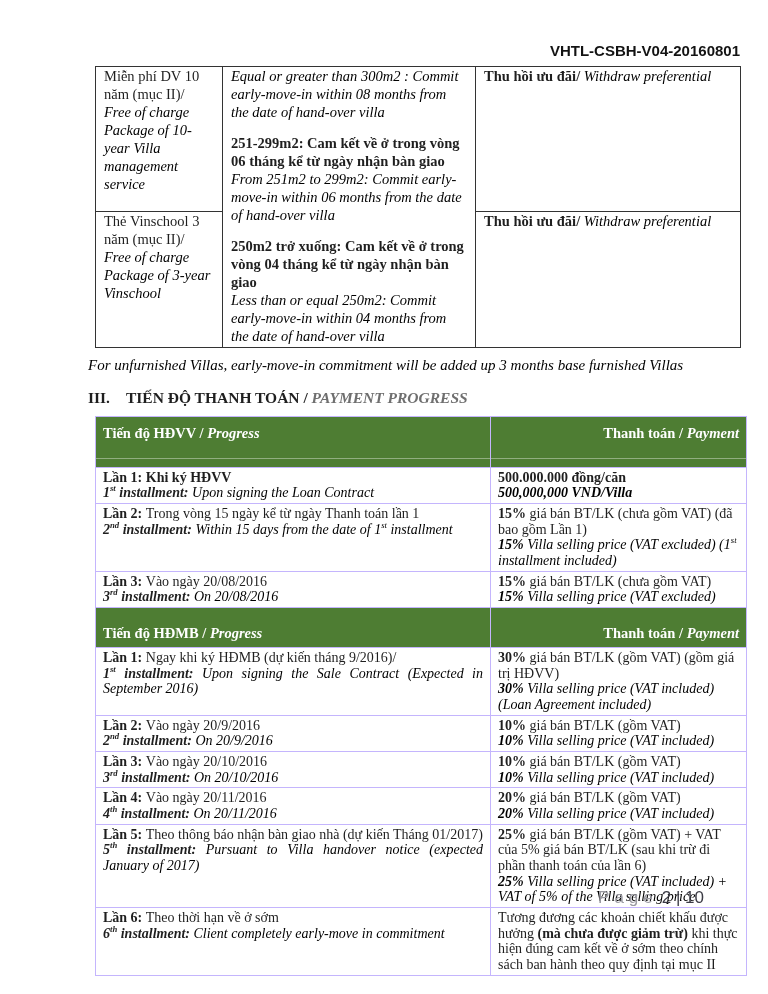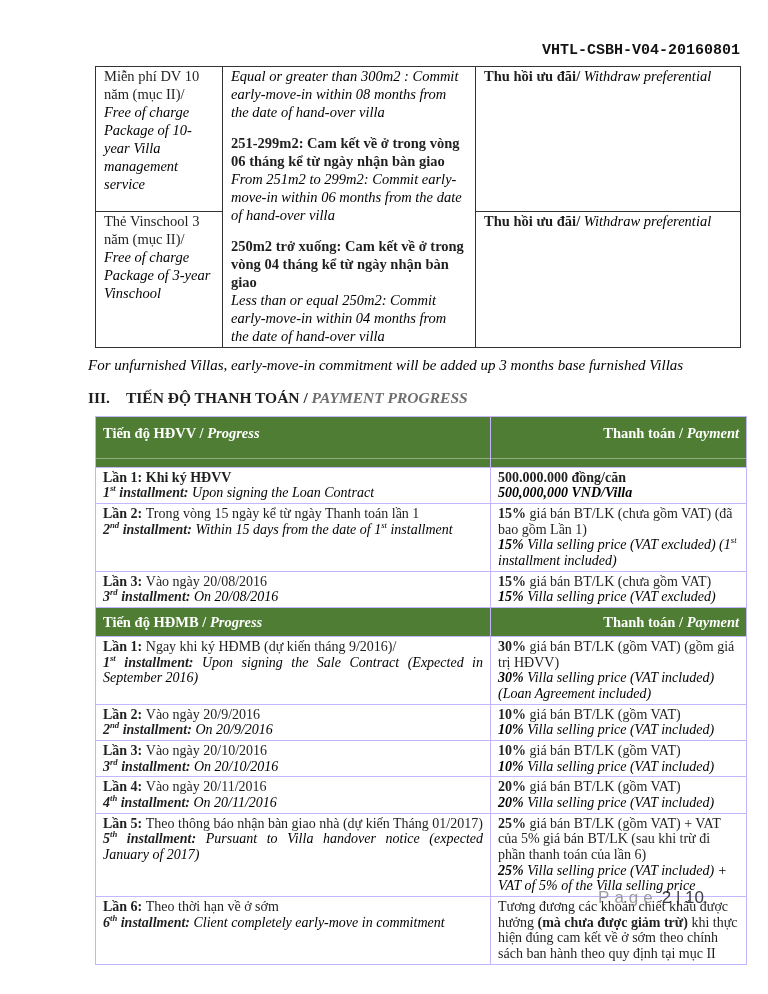--- a/index.html
+++ b/index.html
@@ -9,21 +9,21 @@
   }
   .b{font-weight:bold}
   .i{font-style:italic}
   .g{color:#000000}
   sup{font-size:0.62em;vertical-align:super;line-height:0}
   .para{margin:0}
   .just{text-align:justify}
 
   .doc-id{
     padding:42px 28px 7px 0;text-align:right;
-    font-family:Liberation Mono, monospace;font-weight:bold;font-size:15px;color:#131313;
+    font-family:Liberation Sans, sans-serif;font-weight:bold;font-size:15px;color:#131313;
   }
 
   table{border-collapse:collapse;table-layout:fixed}
   .promo{margin-left:95px;width:645px}
   .promo td{border:1px solid #333;vertical-align:top;padding:1px 8px;font-size:14.5px;line-height:1.24}
   .promo td.rh{height:117px}
   .cond .gap{height:13px}
 
   .note-vn{margin:15px 30px 0 88px;font-size:15px}
   .note-en{margin:9px 30px 0 88px;font-size:15px}
@@ -33,21 +33,21 @@
   .heading .en{color:#6f6f6f;font-style:italic}
 
   .pay{margin-left:95px;width:651px}
   .pay td{border:1px solid #c4b5fd;vertical-align:top;padding:2px 7px;font-size:14px;line-height:1.12}
   .pay tr.ghead td{background:var(--green,#4e7d33);color:#fff;font-size:14.5px;font-weight:bold}
   .pay tr.ghead td .i{color:#fff}
   .pay tr.ghead.tall td{height:40px;padding-top:8px;position:relative;vertical-align:top}
   .pay tr.ghead.tall td::after{
     content:"";position:absolute;left:0;right:0;bottom:8px;height:1px;background:rgba(255,255,255,.38)
   }
-  .pay tr.ghead.short td{height:24px;vertical-align:middle;padding-top:2px;padding-bottom:2px}
+  .pay tr.ghead.short td{height:24px;vertical-align:middle;padding-top:13px;padding-bottom:2px}
   .pay td.hr{text-align:right}
 
   .footer{
     position:absolute;top:888px;right:64px;
     font-family:"Liberation Sans",sans-serif;font-size:17px;
   }
   .footer .lbl{letter-spacing:5px;color:#9a9aa2}
   .footer .val{color:#3b3b45;margin-left:4px}
 </style>
 </head>

